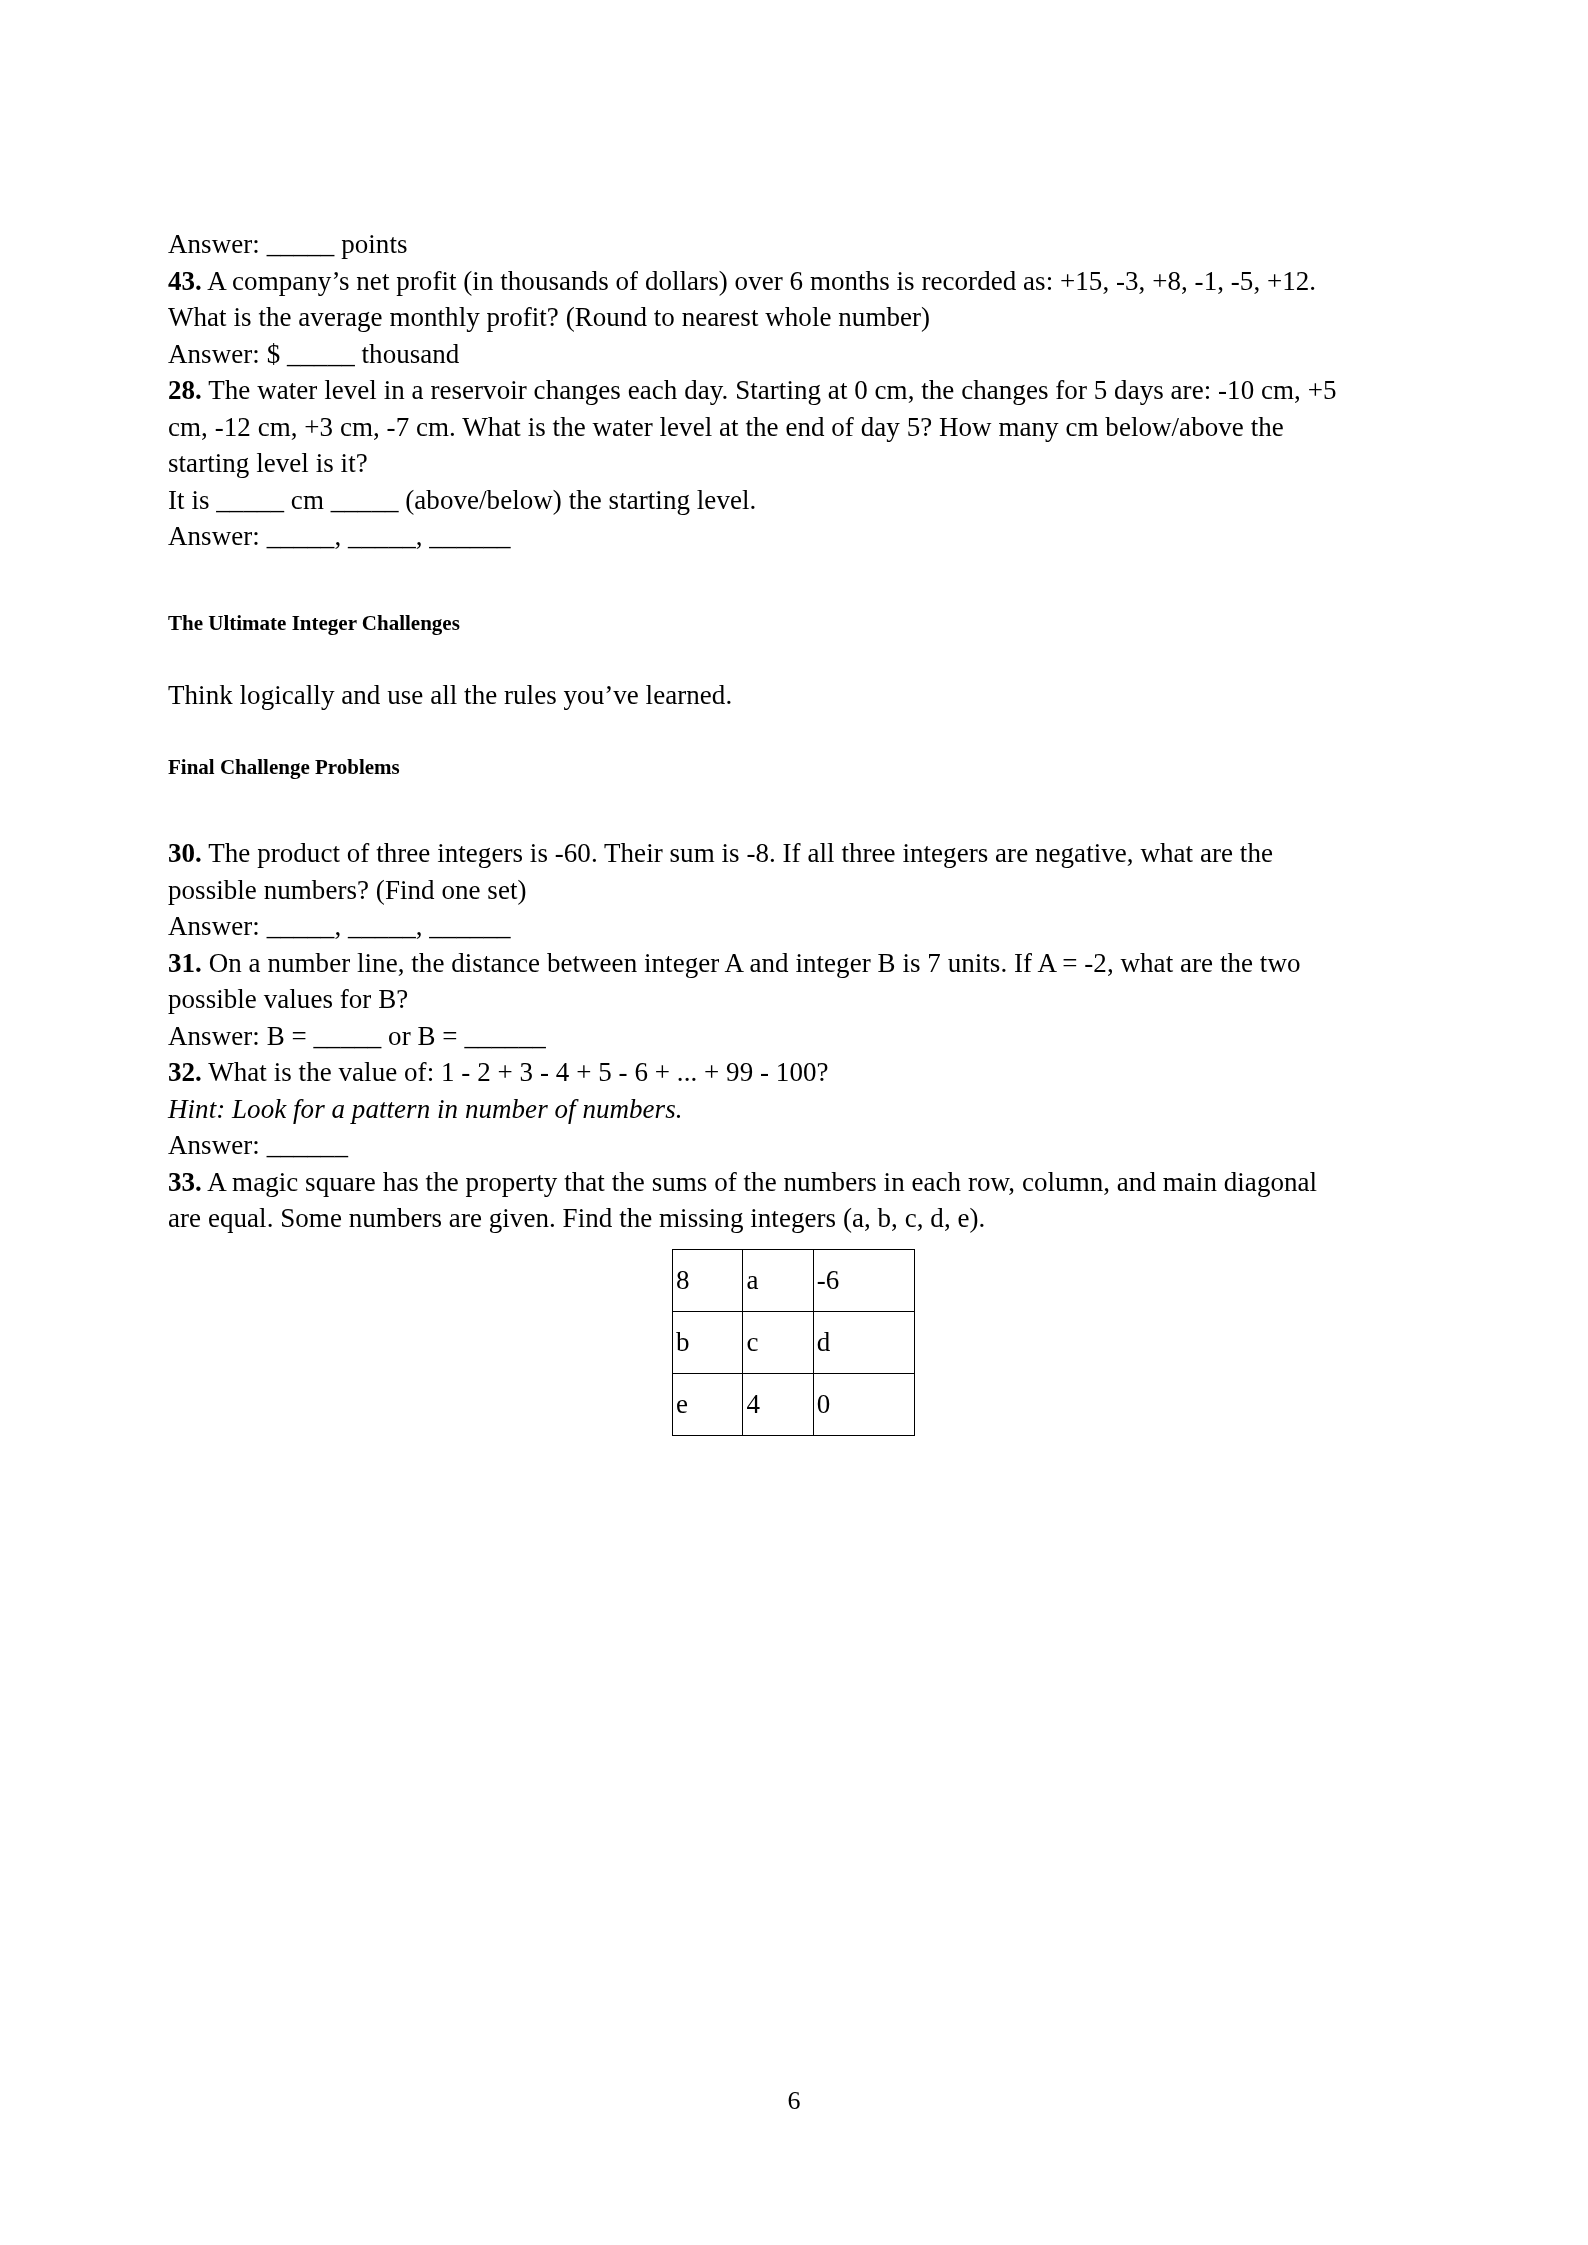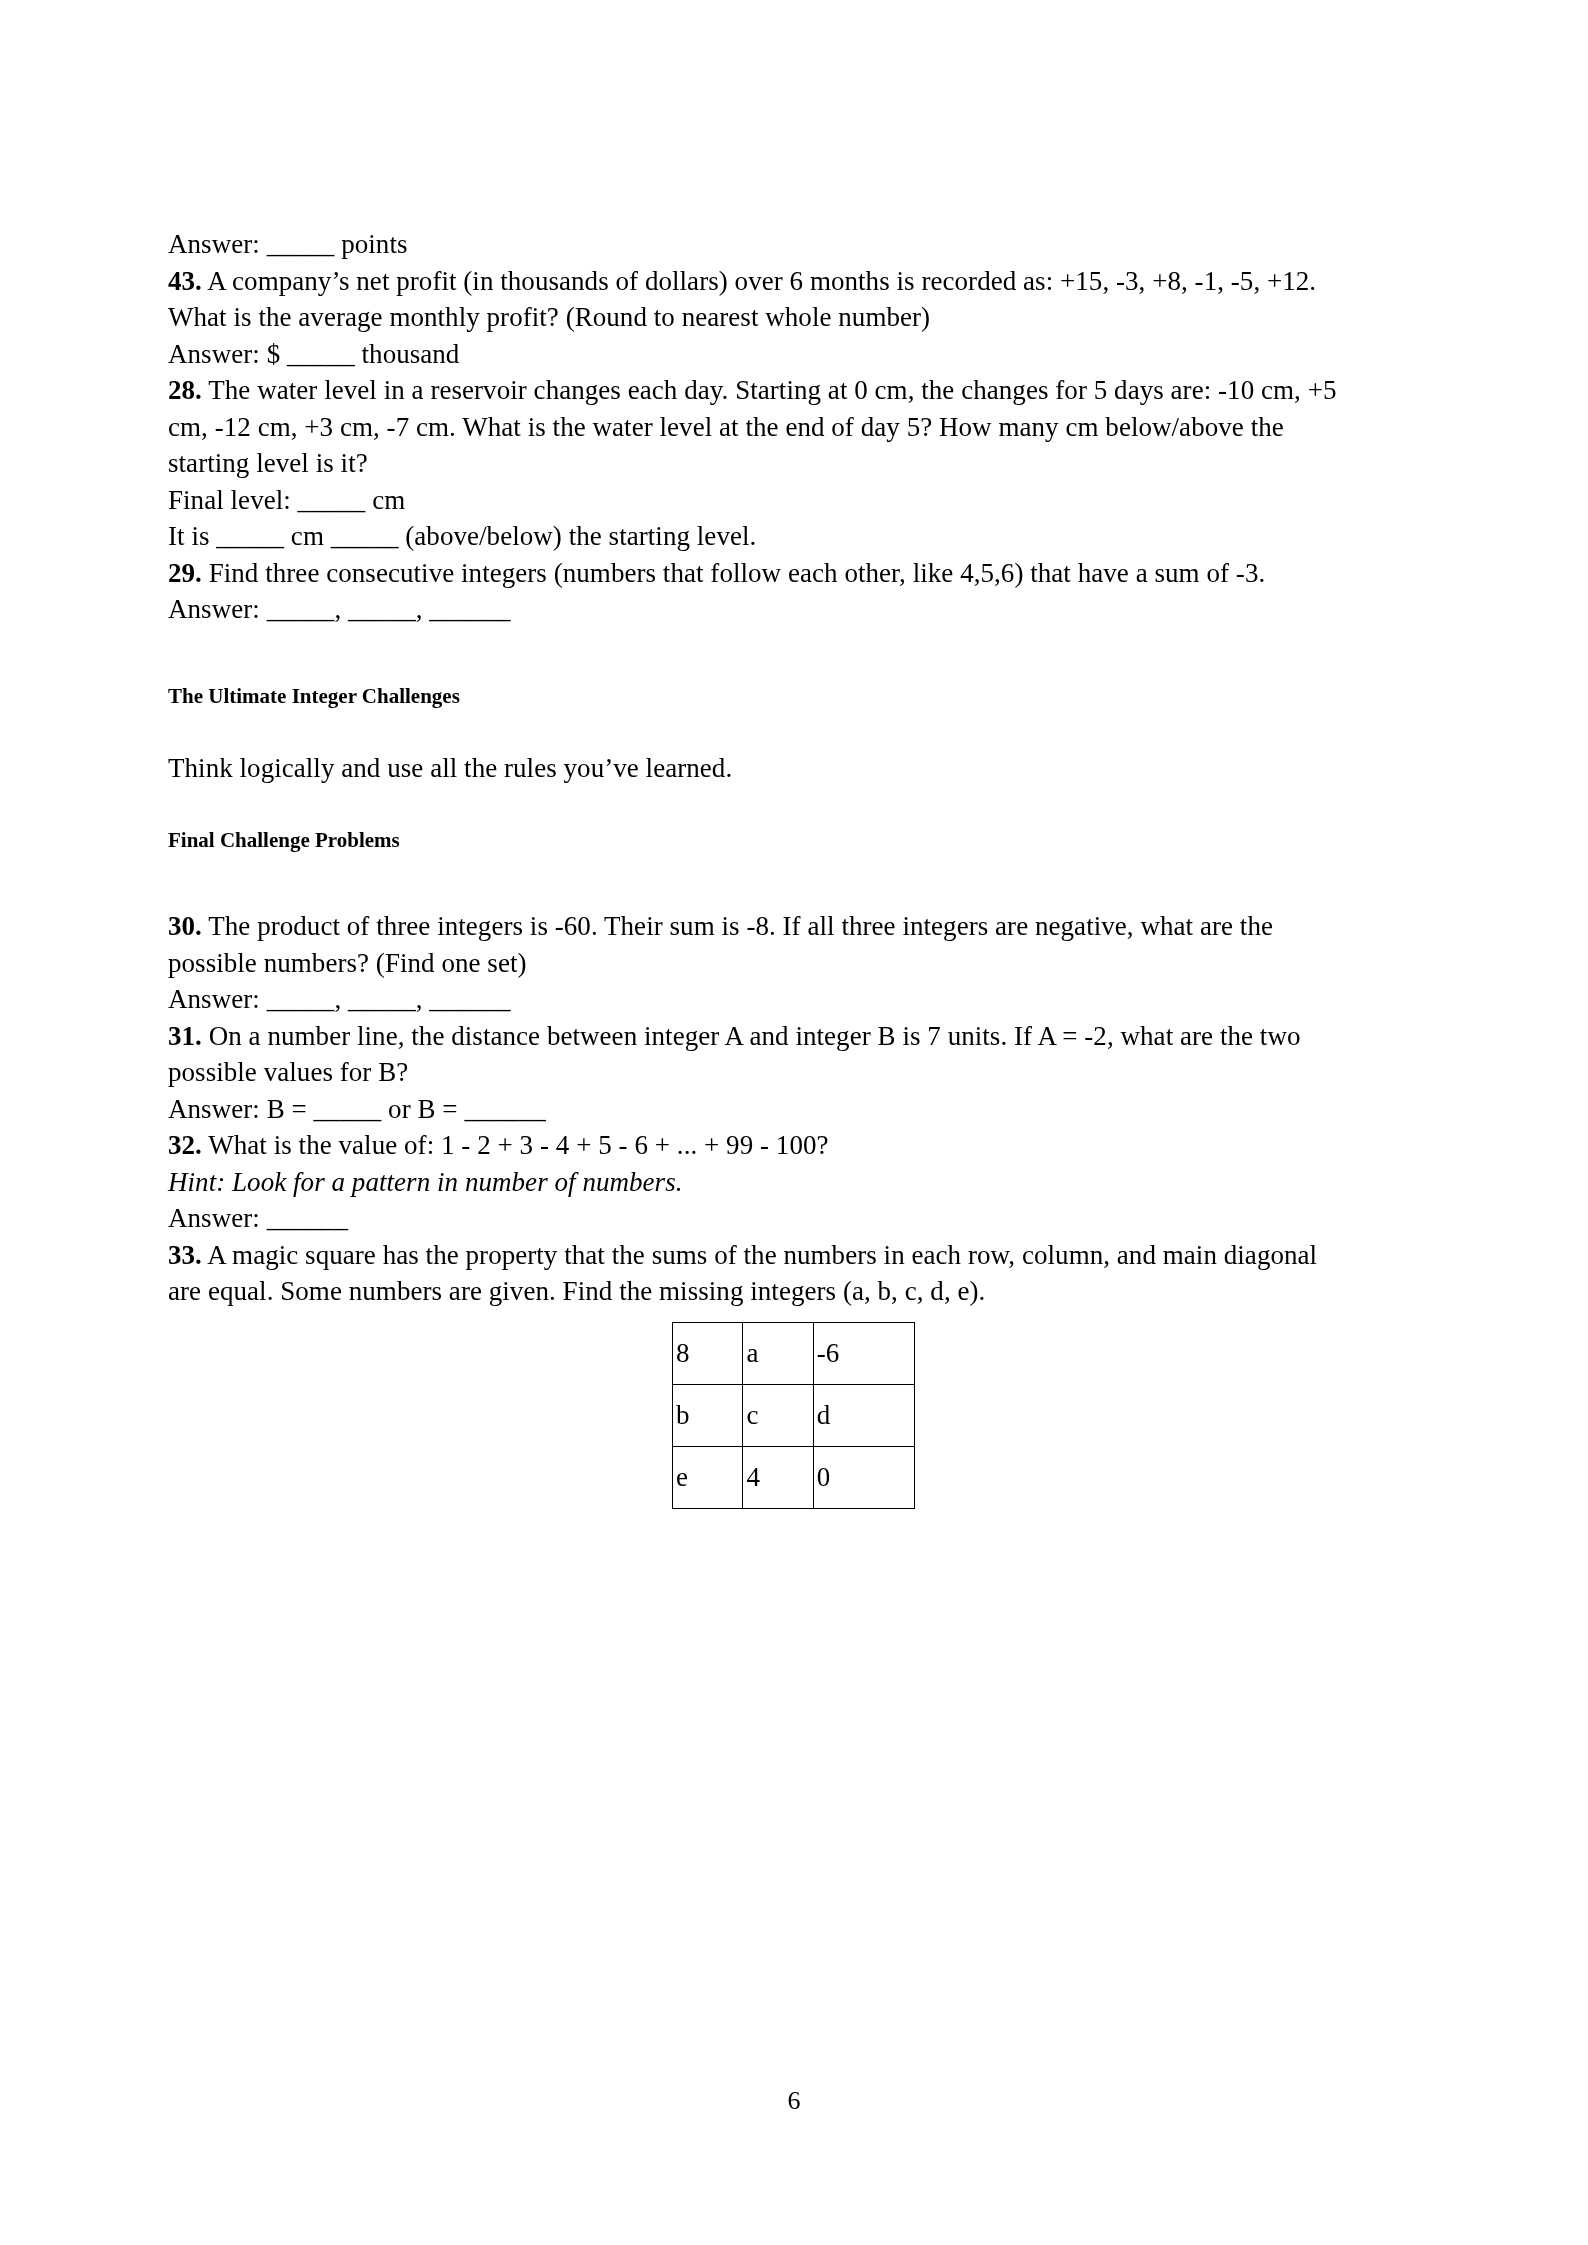--- a/index.html
+++ b/index.html
@@ -99,25 +99,23 @@
   <div class="content">
 
     <p class="para">Answer: _____ points</p>
 
     <p class="para"><span class="qnum">43.</span><span> A company’s net profit (in thousands of dollars) over 6 months is recorded as: +15, -3, +8, -1, -5, +12. What is the average monthly profit? (Round to nearest whole number)</span></p>
 
     <p class="para">Answer: $ _____ thousand</p>
 
     <p class="para"><span class="qnum">28.</span><span> The water level in a reservoir changes each day. Starting at 0 cm, the changes for 5 days are: -10 cm, +5 cm, -12 cm, +3 cm, -7 cm. What is the water level at the end of day 5? How many cm below/above the starting level is it?</span></p>
 
-    <p class="para">Final level: _____ cm</p>
 
     <p class="para">It is _____ cm _____ (above/below) the starting level.</p>
 
-    <p class="para"><span class="qnum">29.</span><span> Find three consecutive integers (numbers that follow each other, like 4,5,6) that have a sum of -3.</span></p>
 
     <p class="para">Answer: _____, _____, ______</p>
 
     <div class="gap-lg"></div>
 
     <h2 class="heading">The Ultimate Integer Challenges</h2>
 
     <div class="gap-md"></div>
 
     <p class="para">Think logically and use all the rules you’ve learned.</p>

